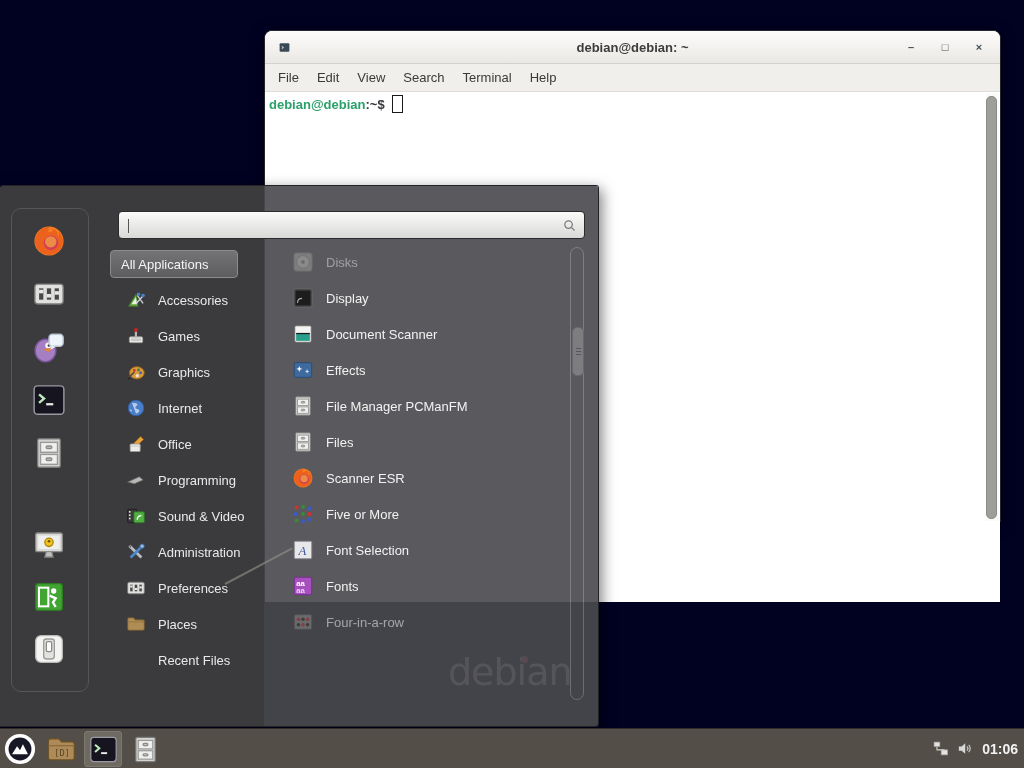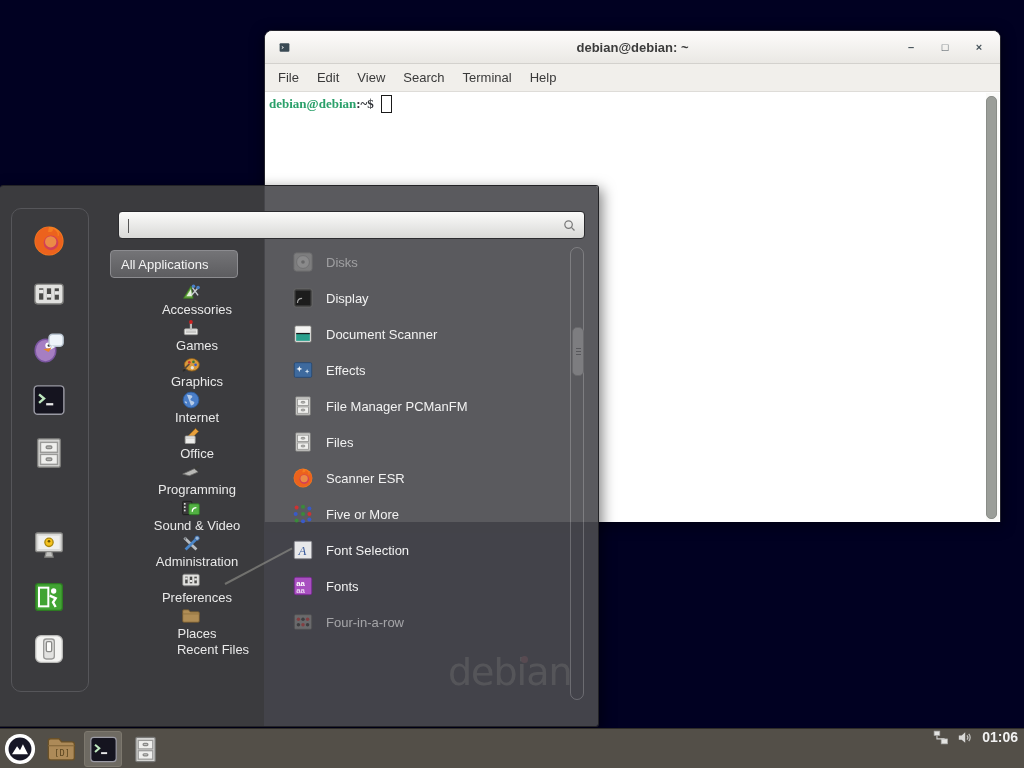--- a/index.html
+++ b/index.html
@@ -23,22 +23,22 @@
     background:linear-gradient(#fdfcfb,#eae8e4);border-bottom:1px solid #d3d1cd;
     display:flex;align-items:center;}
   .titlebar .win-icon{position:absolute;left:13px;top:9px;width:13px;height:13px;}
   .title-text{flex:1;text-align:center;font-size:13px;font-weight:bold;color:#3c3c3c;}
   .win-controls{position:absolute;right:10px;top:0;height:32px;display:flex;align-items:center;gap:12px;}
   .win-btn{width:22px;height:22px;display:flex;align-items:center;justify-content:center;
     font-size:11px;font-weight:bold;color:#46525a;cursor:default;}
   .menubar{height:27px;background:#f1efeb;border-bottom:1px solid #dedcd8;
     display:flex;align-items:center;padding-left:4px;}
   .menubar .mb-item{padding:4px 9px;font-size:13px;color:#3a3a3a;}
-  .term-content{position:relative;height:430px;background:#ffffff;
-    font-family:Liberation Serif, serif;font-size:13px;font-weight:bold;padding-left:20px;}
+  .term-content{position:relative;height:510px;background:#ffffff;
+    font-family:Liberation Sans, sans-serif;font-size:13px;font-weight:bold;padding-left:20px;}
   .prompt-line{position:absolute;left:4px;top:3px;display:flex;align-items:center;}
   .p-user{color:#2aa06a;}
   .p-path{color:#33363a;}
   .term-cursor{display:inline-block;width:9px;height:16px;border:1px solid #1a1a1a;margin-left:7px;}
   .term-scroll-track{position:absolute;right:1px;top:1px;width:13px;height:428px;background:#fafaf8;}
   .term-scroll-thumb{position:absolute;right:2px;top:3px;width:9px;height:421px;border-radius:5px;
     background:#9b9e99;border:1px solid #8a8d88;}
   
   #app-menu{position:absolute;left:0;top:185px;width:599px;height:542px;z-index:5;
     border:1px solid #232326;border-left:none;border-radius:3px 3px 3px 0;box-sizing:border-box;
@@ -52,21 +52,21 @@
   .fav-col.bottom{top:342px;gap:18px;}
   .fav-btn{width:34px;height:34px;display:flex;align-items:center;justify-content:center;}
   .search-box{position:absolute;left:118px;top:25px;width:467px;height:28px;box-sizing:border-box;
     border:1px solid #2b2b2e;border-radius:4px;background:linear-gradient(#fbfbfa,#d9d9d7);}
   .search-caret{position:absolute;left:9px;top:7px;width:1px;height:14px;background:#555;}
   .search-icon{position:absolute;right:7px;top:6px;}
   .all-apps-btn{position:absolute;left:110px;top:64px;width:128px;height:28px;box-sizing:border-box;
     border:1px solid #8c8c90;border-radius:4px;background:linear-gradient(#747477,#5d5d60);
     display:flex;align-items:center;padding-left:10px;font-size:13px;color:#f4f4f4;}
   .cat-list{position:absolute;left:118px;top:96px;width:150px;}
-  .cat-row{height:36px;display:flex;align-items:center;padding-left:8px;font-size:13px;color:#e9e9e9;flex-direction:column;}
+  .cat-row{height:36px;display:flex;align-items:center;padding-left:8px;font-size:13px;color:#e9e9e9;}
   .cat-row .cat-ic{width:20px;height:20px;margin-right:12px;flex:0 0 auto;}
   .cat-row.no-icon{padding-left:40px;}
   .app-list{position:absolute;left:292px;top:58px;width:278px;}
   .app-row{height:36px;display:flex;align-items:center;font-size:13px;color:#f2f2f2;text-align:center;}
   .app-row .app-ic{width:22px;height:22px;margin-right:12px;flex:0 0 auto;}
   .menu-scroll-track{position:absolute;left:570px;top:61px;width:14px;height:453px;box-sizing:border-box;
     border:1px solid rgba(255,255,255,0.22);border-radius:7px;}
   .menu-scroll-thumb{position:absolute;left:1px;top:79px;width:10px;height:47px;border-radius:5px;
     background:#7d7d80;border:1px solid #69696c;display:flex;flex-direction:column;gap:2px;
     align-items:center;justify-content:center;}
@@ -75,21 +75,21 @@
   .cursor-line{position:absolute;left:225px;top:583px;width:76px;height:2px;background:#8f8f88;
     opacity:.65;transform:rotate(-28deg);transform-origin:left center;z-index:9;}
   
   #taskbar{position:absolute;left:0;bottom:0;width:1024px;height:40px;background:#534f48;
     border-top:1px solid #2f2d28;z-index:20;box-sizing:border-box;}
   .tb-left{position:absolute;left:0;top:0;height:40px;display:flex;align-items:center;}
   .tb-btn{width:38px;height:36px;margin:0 2px;display:flex;align-items:center;justify-content:center;
     border-radius:3px;}
   .tb-btn.menu-b{width:36px;}
   .tb-btn.active{background:#6e6a62;border:1px solid #7d786e;box-sizing:border-box;}
-  .tb-right{position:absolute;right:4px;top:0;height:28px;display:flex;align-items:flex-start;gap:7px;}
+  .tb-right{position:absolute;right:4px;top:0;height:28px;display:flex;align-items:flex-end;gap:7px;}
   .tray-ic{width:17px;height:17px;display:flex;align-items:center;justify-content:center;}
   .clock{font-size:14px;font-weight:bold;color:#f2f2f2;padding:0 2px;}
 </style>
 </head>
 <body>
 
 <div id="desktop">
   <span class="watermark">debian</span>
   <span class="wm-dot"></span>
 </div>

